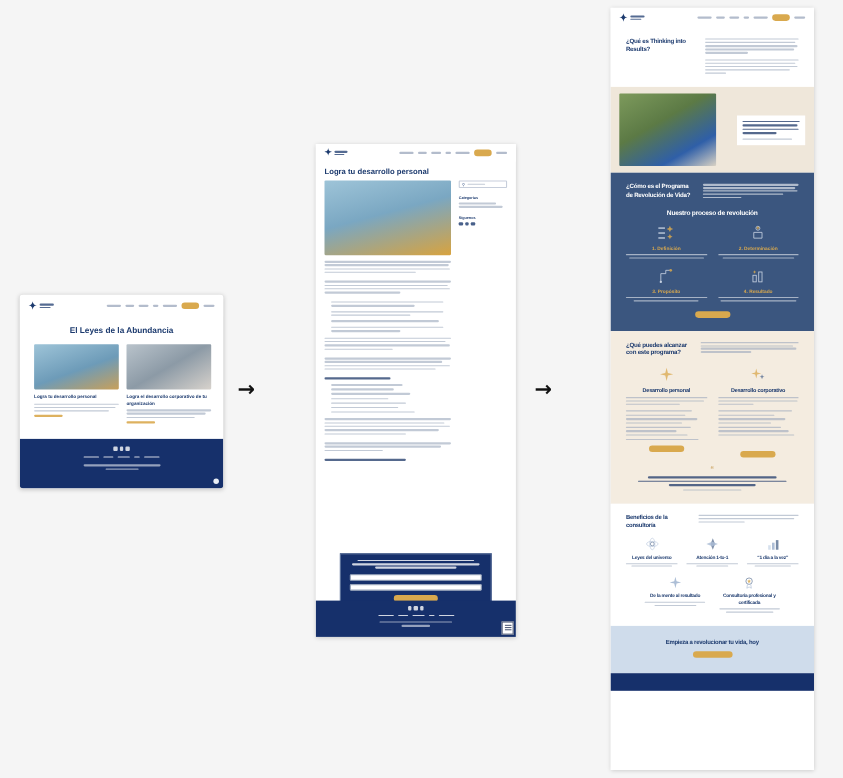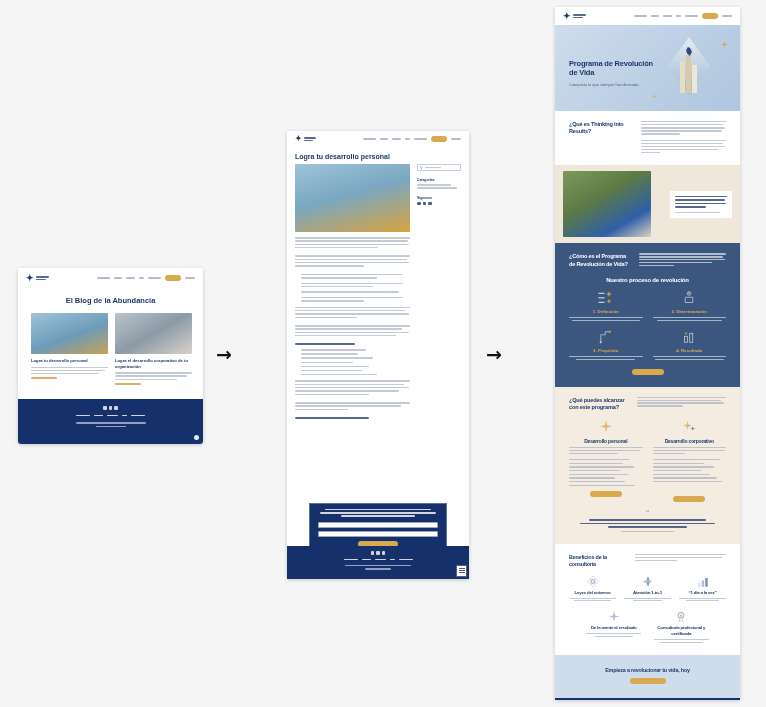--- a/index.html
+++ b/index.html
@@ -137,21 +137,21 @@
         <i class="navlink" style="width:13px;height:2px;"></i>
         <i class="navlink" style="width:8px;height:2px;"></i>
         <i class="navlink" style="width:9px;height:2px;"></i>
         <i class="navlink" style="width:5px;height:2px;"></i>
         <i class="navlink" style="width:13px;height:2px;"></i>
         <i class="navbtn" style="width:16px;height:6px;"></i>
         <i class="navlink-last" style="width:10px;height:2px;"></i>
       </div>
     </div>
 
-    <div class="p1-title">El Blog de la Abundancia</div>
+    <div class="p1-title">El Leyes de la Abundancia</div>
 
     <div class="p1-cards">
       <div class="p1-card">
         <div class="p1-img a"></div>
         <div class="p1-ct">Logra tu desarrollo personal</div>
         <div class="p1-cb">
           <i class="txtline" style="width:100%;height:1.5px;margin-bottom:1.6px;"></i>
           <i class="txtline" style="width:96%;height:1.5px;margin-bottom:1.6px;"></i>
           <i class="txtline" style="width:88%;height:1.5px;"></i>
         </div>
@@ -329,35 +329,20 @@
         <i class="navlink" style="width:13px;height:2px;"></i>
         <i class="navlink" style="width:8px;height:2px;"></i>
         <i class="navlink" style="width:9px;height:2px;"></i>
         <i class="navlink" style="width:5px;height:2px;"></i>
         <i class="navlink" style="width:13px;height:2px;"></i>
         <i class="navbtn" style="width:16px;height:6px;"></i>
         <i class="navlink-last" style="width:10px;height:2px;"></i>
       </div>
     </div>
 
-    <div class="sec s-hero">
-      <div class="hero-art">
-        <i class="diamond"></i>
-          <i class="tower"></i>
-          <i class="tower t2"></i>
-          <i class="tower t3"></i>
-        <i class="climber"></i>
-        <i class="spark" style="right:-6px;top:6px;width:7px;height:7px;"></i>
-        <i class="spark" style="left:-4px;bottom:2px;width:5px;height:5px;opacity:.8;"></i>
-      </div>
-      <div class="hero-txt">
-        <div class="heading" style="font-size:7.5px;line-height:1.25;">Programa de Revolución de Vida</div>
-        <div class="sub" style="font-size:4px;line-height:1.4;margin-top:4px;">Conquista lo que siempre has deseado.</div>
-      </div>
-    </div>
 
     <div class="sec s-what">
       <div style="width:62px;">
         <div class="heading" style="font-size:5.6px;line-height:1.3;">¿Qué es Thinking into Results?</div>
       </div>
       <div style="flex:1;">
         <i class="txtline" style="width:100%;height:1.4px;margin-bottom:1.7px;"></i>
         <i class="txtline" style="width:97%;height:1.4px;margin-bottom:1.7px;"></i>
         <i class="txtline" style="width:99%;height:1.4px;margin-bottom:1.7px;"></i>
         <i class="txtline" style="width:95%;height:1.4px;margin-bottom:1.7px;"></i>

